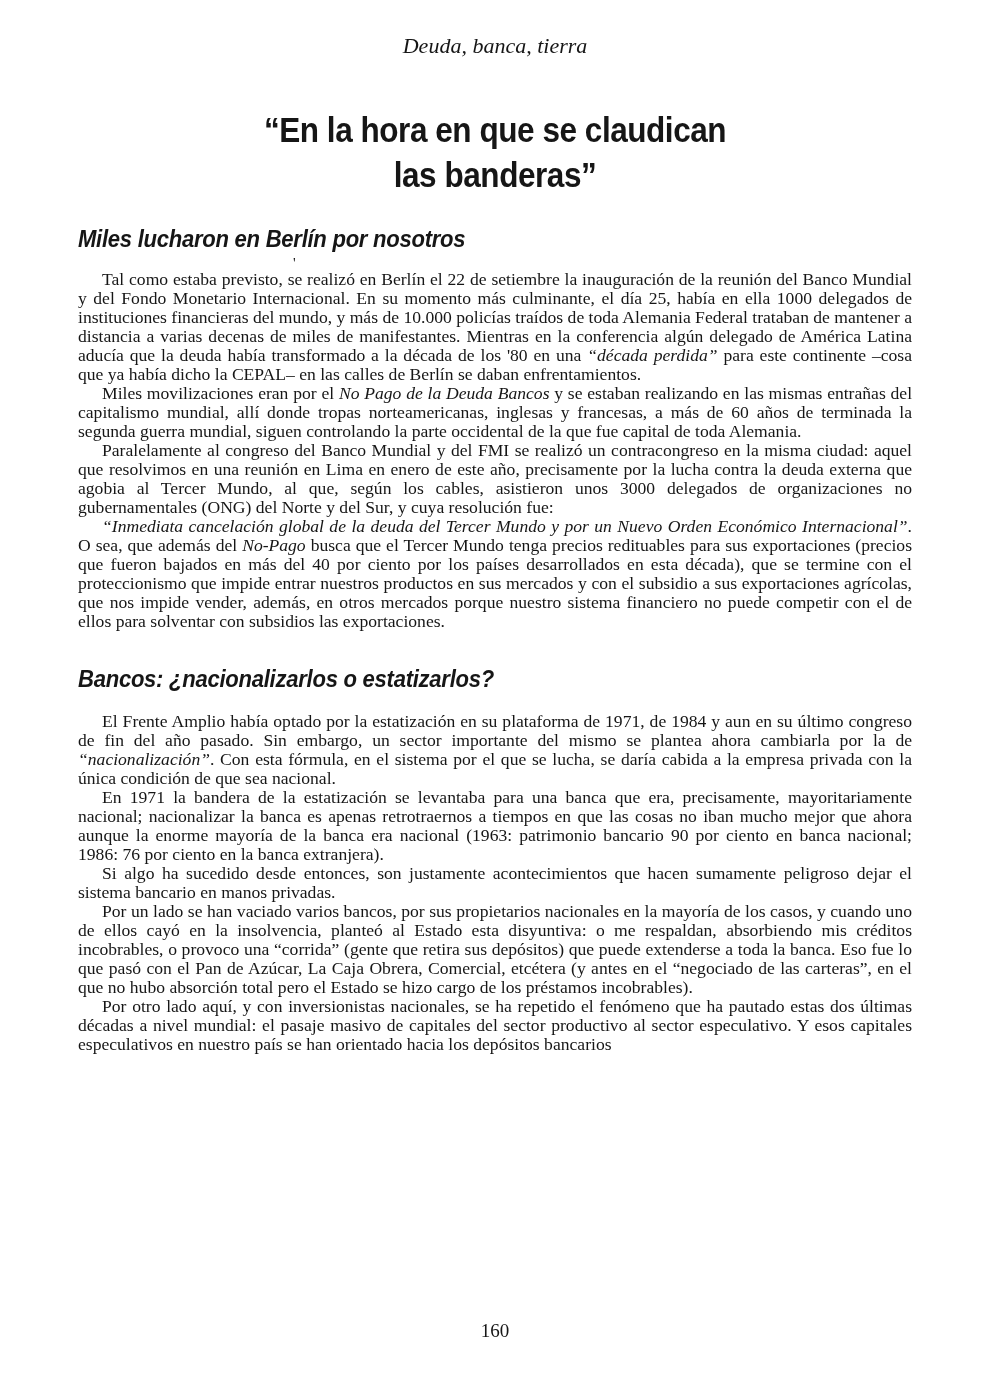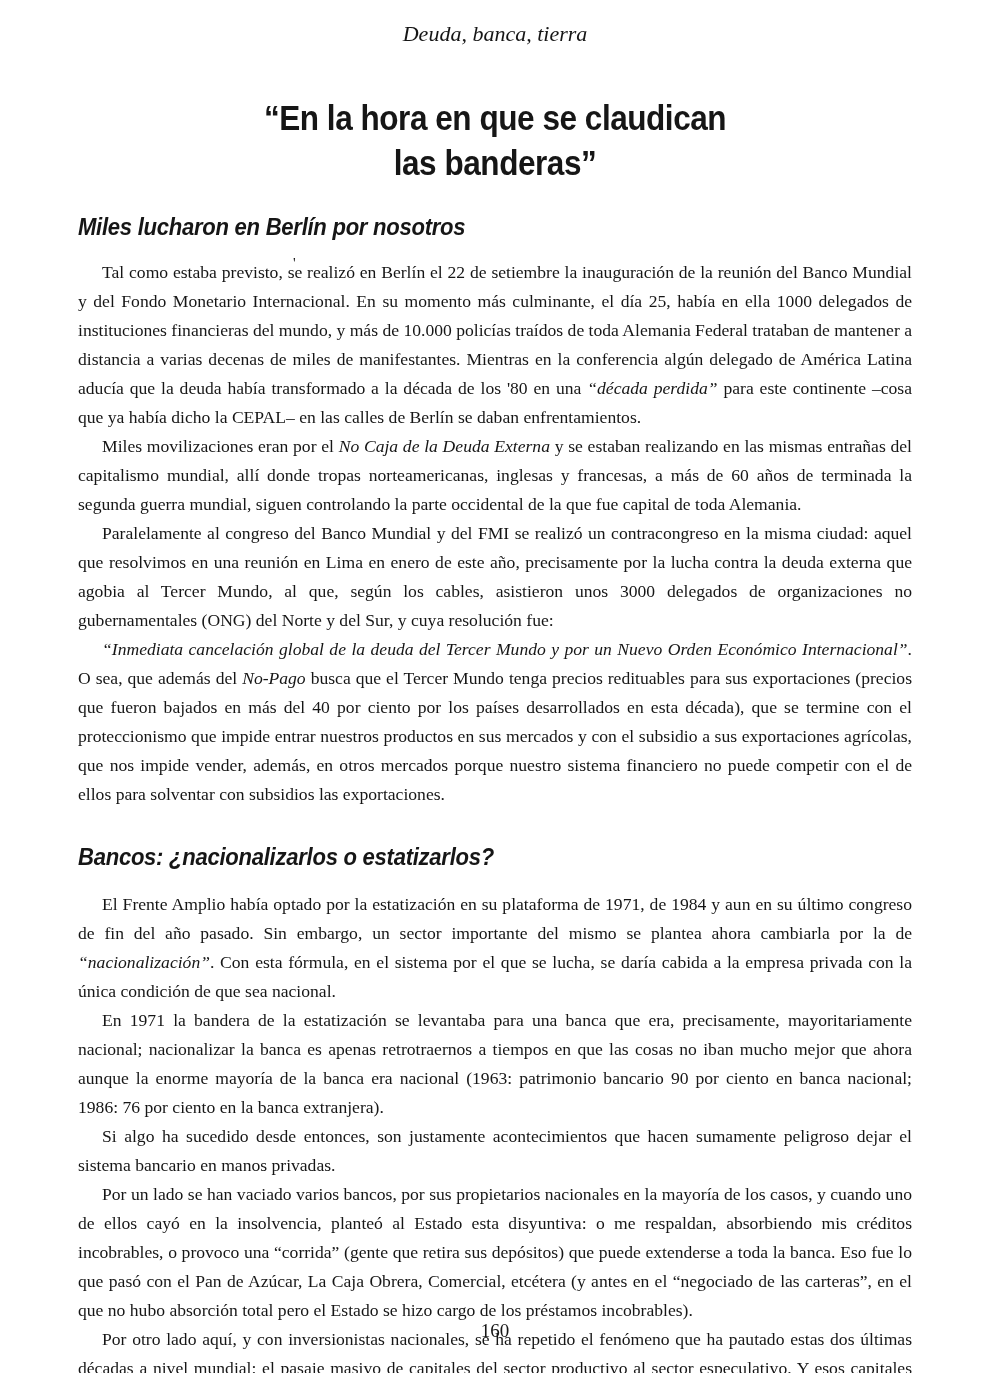--- a/index.html
+++ b/index.html
@@ -8,21 +8,21 @@
     width: 990px;
     height: 1373px;
     background: #ffffff;
     color: #161616;
     font-family: "Liberation Serif", serif;
     overflow: hidden;
   }
   .content { padding: 0 78px; }
   .running-header {
     margin: 0;
-    padding-top: 20px;
+    padding-top: 32px;
     text-align: center;
     font-style: italic;
     font-size: 22px;
     line-height: 27px;
     font-weight: normal;
   }
   .doc-title {
     margin: 48px 0 0 0;
     text-align: center;
     font-family: "Liberation Sans", sans-serif;
@@ -42,21 +42,21 @@
     font-size: 24px;
     line-height: 28px;
     letter-spacing: -0.3px;
     transform: scaleX(0.92);
     transform-origin: 0 50%;
   }
   .section-heading.second { margin-top: 34px; margin-bottom: 19px; }
   p.body {
     margin: 0;
     font-size: 17.6px;
-    line-height: 29px;
+    line-height: 19px;
     text-align: justify;
     text-indent: 24px;
   }
   p.body i { font-style: italic; }
   .page-number {
     position: absolute;
     left: 0;
     right: 0;
     top: 1320px;
     text-align: center;
@@ -81,21 +81,21 @@
     <p class="running-header">Deuda, banca, tierra</p>
 
     <h1 class="doc-title">
       <span class="title-line">“En la hora en que se claudican</span>
       <span class="title-line">las banderas”</span>
     </h1>
 
     <h2 class="section-heading">Miles lucharon en Berlín por nosotros</h2>
 
     <p class="body"><span>Tal como estaba previsto, se realizó en Berlín el 22 de setiembre la inauguración de la reunión del Banco Mundial y del Fondo Monetario Internacional. En su momento más culminante, el día 25, había en ella 1000 delegados de instituciones financieras del mundo, y más de 10.000 policías traídos de toda Alemania Federal trataban de mantener a distancia a varias decenas de miles de manifestantes. Mientras en la conferencia algún delegado de América Latina aducía que la deuda había transformado a la década de los '80 en una </span><i>“década perdida”</i><span> para este continente –cosa que ya había dicho la CEPAL– en las calles de Berlín se daban enfrentamientos.</span></p>
-    <p class="body"><span>Miles movilizaciones eran por el </span><i>No Caja de la Deuda Externa</i><span> y se estaban realizando en las mismas entrañas del capitalismo mundial, allí donde tropas norteamericanas, inglesas y francesas, a más de 60 años de terminada la segunda guerra mundial, siguen controlando la parte occidental de la que fue capital de toda Alemania.</span></p>
+    <p class="body"><span>Miles movilizaciones eran por el </span><i>No Pago de la Deuda Bancos</i><span> y se estaban realizando en las mismas entrañas del capitalismo mundial, allí donde tropas norteamericanas, inglesas y francesas, a más de 60 años de terminada la segunda guerra mundial, siguen controlando la parte occidental de la que fue capital de toda Alemania.</span></p>
     <p class="body"><span>Paralelamente al congreso del Banco Mundial y del FMI se realizó un contracongreso en la misma ciudad: aquel que resolvimos en una reunión en Lima en enero de este año, precisamente por la lucha contra la deuda externa que agobia al Tercer Mundo, al que, según los cables, asistieron unos 3000 delegados de organizaciones no gubernamentales (ONG) del Norte y del Sur, y cuya resolución fue:</span></p>
     <p class="body"><i>“Inmediata cancelación global de la deuda del Tercer Mundo y por un Nuevo Orden Económico Internacional”</i><span>. O sea, que además del </span><i>No-Pago</i><span> busca que el Tercer Mundo tenga precios redituables para sus exportaciones (precios que fueron bajados en más del 40 por ciento por los países desarrollados en esta década), que se termine con el proteccionismo que impide entrar nuestros productos en sus mercados y con el subsidio a sus exportaciones agrícolas, que nos impide vender, además, en otros mercados porque nuestro sistema financiero no puede competir con el de ellos para solventar con subsidios las exportaciones.</span></p>
 
     <h2 class="section-heading second">Bancos: ¿nacionalizarlos o estatizarlos?</h2>
 
     <p class="body"><span>El Frente Amplio había optado por la estatización en su plataforma de 1971, de 1984 y aun en su último congreso de fin del año pasado. Sin embargo, un sector importante del mismo se plantea ahora cambiarla por la de </span><i>“nacionalización”</i><span>. Con esta fórmula, en el sistema por el que se lucha, se daría cabida a la empresa privada con la única condición de que sea nacional.</span></p>
     <p class="body"><span>En 1971 la bandera de la estatización se levantaba para una banca que era, precisamente, mayoritariamente nacional; nacionalizar la banca es apenas retrotraernos a tiempos en que las cosas no iban mucho mejor que ahora aunque la enorme mayoría de la banca era nacional (1963: patrimonio bancario 90 por ciento en banca nacional; 1986: 76 por ciento en la banca extranjera).</span></p>
     <p class="body"><span>Si algo ha sucedido desde entonces, son justamente acontecimientos que hacen sumamente peligroso dejar el sistema bancario en manos privadas.</span></p>
     <p class="body"><span>Por un lado se han vaciado varios bancos, por sus propietarios nacionales en la mayoría de los casos, y cuando uno de ellos cayó en la insolvencia, planteó al Estado esta disyuntiva: o me respaldan, absorbiendo mis créditos incobrables, o provoco una “corrida” (gente que retira sus depósitos) que puede extenderse a toda la banca. Eso fue lo que pasó con el Pan de Azúcar, La Caja Obrera, Comercial, etcétera (y antes en el “negociado de las carteras”, en el que no hubo absorción total pero el Estado se hizo cargo de los préstamos incobrables).</span></p>
     <p class="body"><span>Por otro lado aquí, y con inversionistas nacionales, se ha repetido el fenómeno que ha pautado estas dos últimas décadas a nivel mundial: el pasaje masivo de capitales del sector productivo al sector especulativo. Y esos capitales especulativos en nuestro país se han orientado hacia los depósitos bancarios</span></p>

